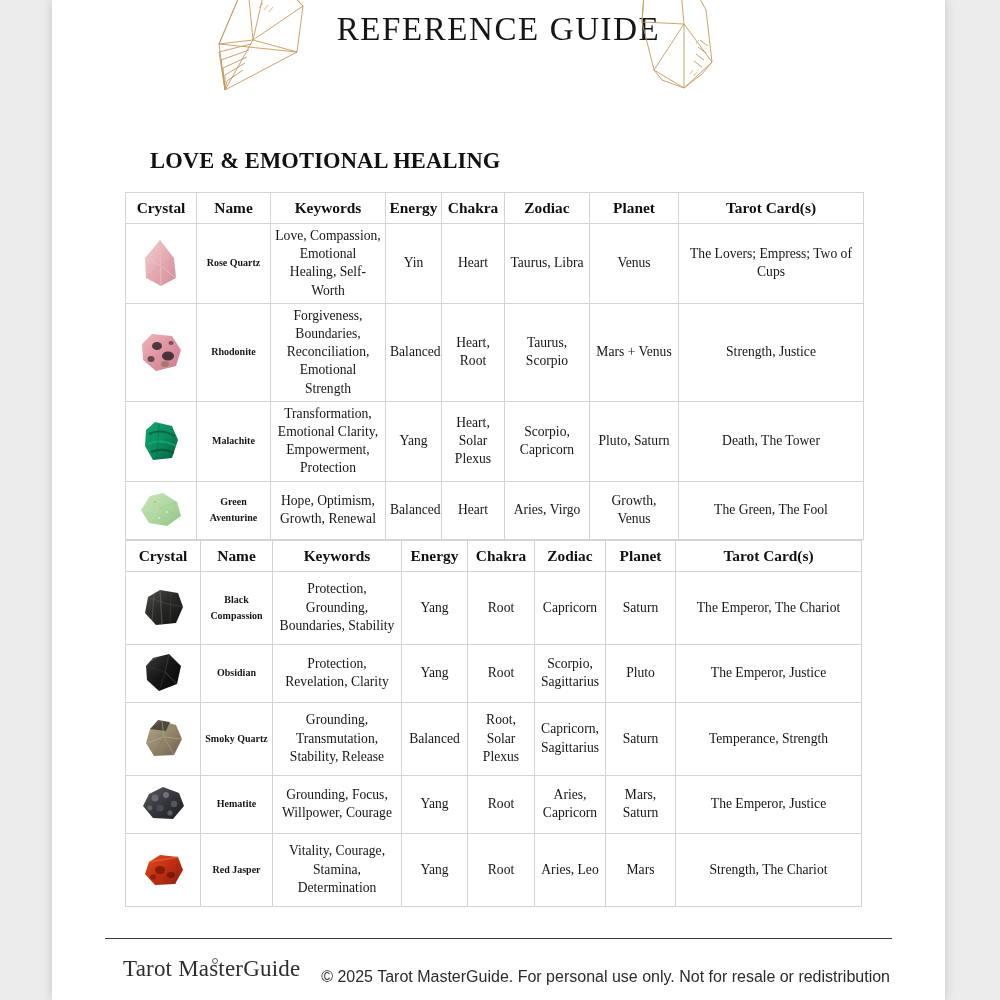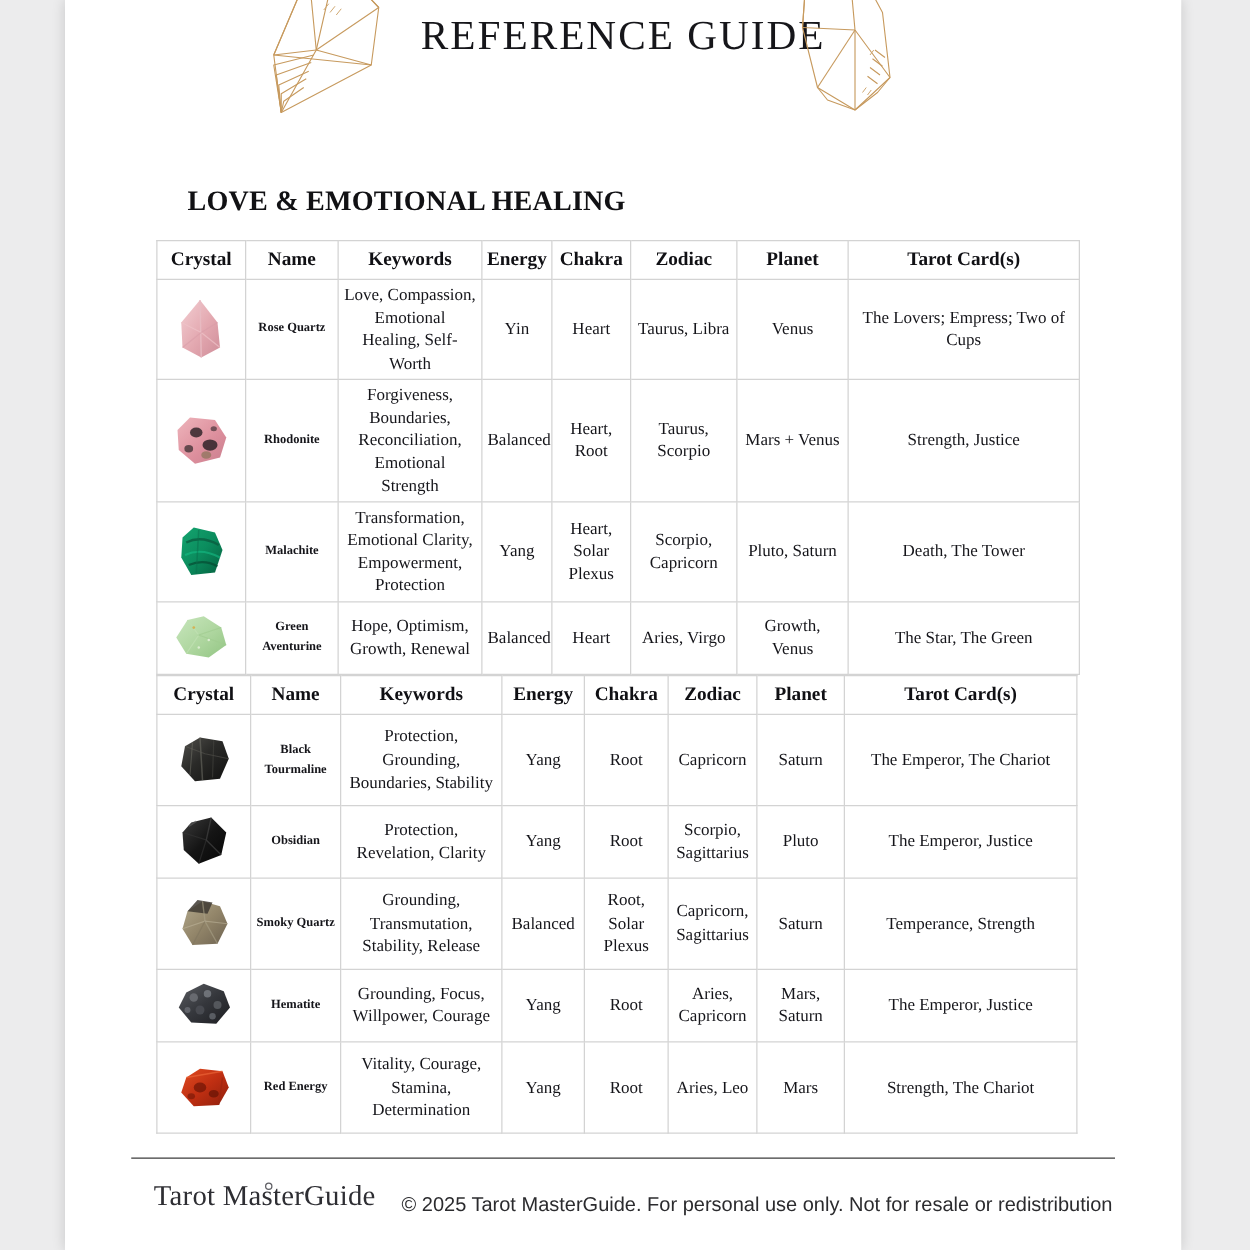--- a/index.html
+++ b/index.html
@@ -135,21 +135,21 @@
   .gem {
     display: block;
     margin: 0 auto;
   }
 
   
   .footer {
     position: absolute;
     left: 0;
     right: 0;
-    bottom: 12px;
+    bottom: 0;
     height: 62px;
   }
 
   .footer-rule {
     position: absolute;
     left: 53px;
     right: 53px;
     top: 0;
     height: 1px;
     background: #3c3c3c;
@@ -362,21 +362,21 @@
             <circle cx="30" cy="22" r="1" fill="#e3f0d9" opacity=".9"></circle>
             <circle cx="22" cy="28" r="1" fill="#e3f0d9" opacity=".85"></circle>
           </svg>
         </td>
         <td class="name-cell">Green Aventurine</td>
         <td>Hope, Optimism, Growth, Renewal</td>
         <td>Balanced</td>
         <td>Heart</td>
         <td>Aries, Virgo</td>
         <td>Growth, Venus</td>
-        <td>The Star, The Green</td>
+        <td>The Green, The Fool</td>
       </tr>
     </tbody>
   </table>
   </div>
 
 
   <div class="tbl-wrap">
   <table class="t2">
     <colgroup>
       <col class="c-crystal">
@@ -411,21 +411,21 @@
               <stop offset="100%" stop-color="#111110"></stop>
                   </linearGradient>
                 </defs>
             <path d="M8 10 L20 3 L38 6 L43 20 L36 36 L16 38 L5 26 Z" fill="url(#gBT)"></path>
             <path d="M20 3 L22 37" stroke="#6b6a63" stroke-width="1.2" fill="none" opacity=".6"></path>
             <path d="M8 10 L24 16 L43 20" stroke="#5d5c55" stroke-width="1" fill="none" opacity=".5"></path>
             <path d="M14 7 L12 33" stroke="#7a796f" stroke-width="0.9" fill="none" opacity=".45"></path>
             <path d="M31 5 L30 35" stroke="#4a4944" stroke-width="1" fill="none" opacity=".5"></path>
           </svg>
         </td>
-        <td class="name-cell">Black Tourmaline</td>
+        <td class="name-cell">Black Compassion</td>
         <td>Protection, Grounding, Boundaries, Stability</td>
         <td>Yang</td>
         <td>Root</td>
         <td>Capricorn</td>
         <td>Saturn</td>
         <td>The Emperor, The Chariot</td>
       </tr>
       <tr class="r1">
         <td class="gem-cell">
           <svg class="gem" width="44" height="42" viewBox="0 0 44 42">
@@ -513,21 +513,21 @@
                   </linearGradient>
                 </defs>
             <path d="M9 12 L20 5 L38 7 L43 20 L35 34 L15 35 L5 24 Z" fill="url(#gRJ)"></path>
             <path d="M9 12 L38 7" stroke="#f06a3c" stroke-width="1.4" fill="none" opacity=".6"></path>
             <ellipse cx="20" cy="20" rx="5" ry="4" fill="#6e1406" opacity=".7"></ellipse>
             <ellipse cx="31" cy="25" rx="4" ry="3" fill="#5f1105" opacity=".65"></ellipse>
             <ellipse cx="13" cy="27" rx="3" ry="2.4" fill="#701507" opacity=".6"></ellipse>
             <path d="M35 34 L38 12" stroke="#9b2410" stroke-width="1.2" fill="none" opacity=".6"></path>
           </svg>
         </td>
-        <td class="name-cell">Red Energy</td>
+        <td class="name-cell">Red Jasper</td>
         <td>Vitality, Courage, Stamina, Determination</td>
         <td>Yang</td>
         <td>Root</td>
         <td>Aries, Leo</td>
         <td>Mars</td>
         <td>Strength, The Chariot</td>
       </tr>
     </tbody>
   </table>
   </div>

